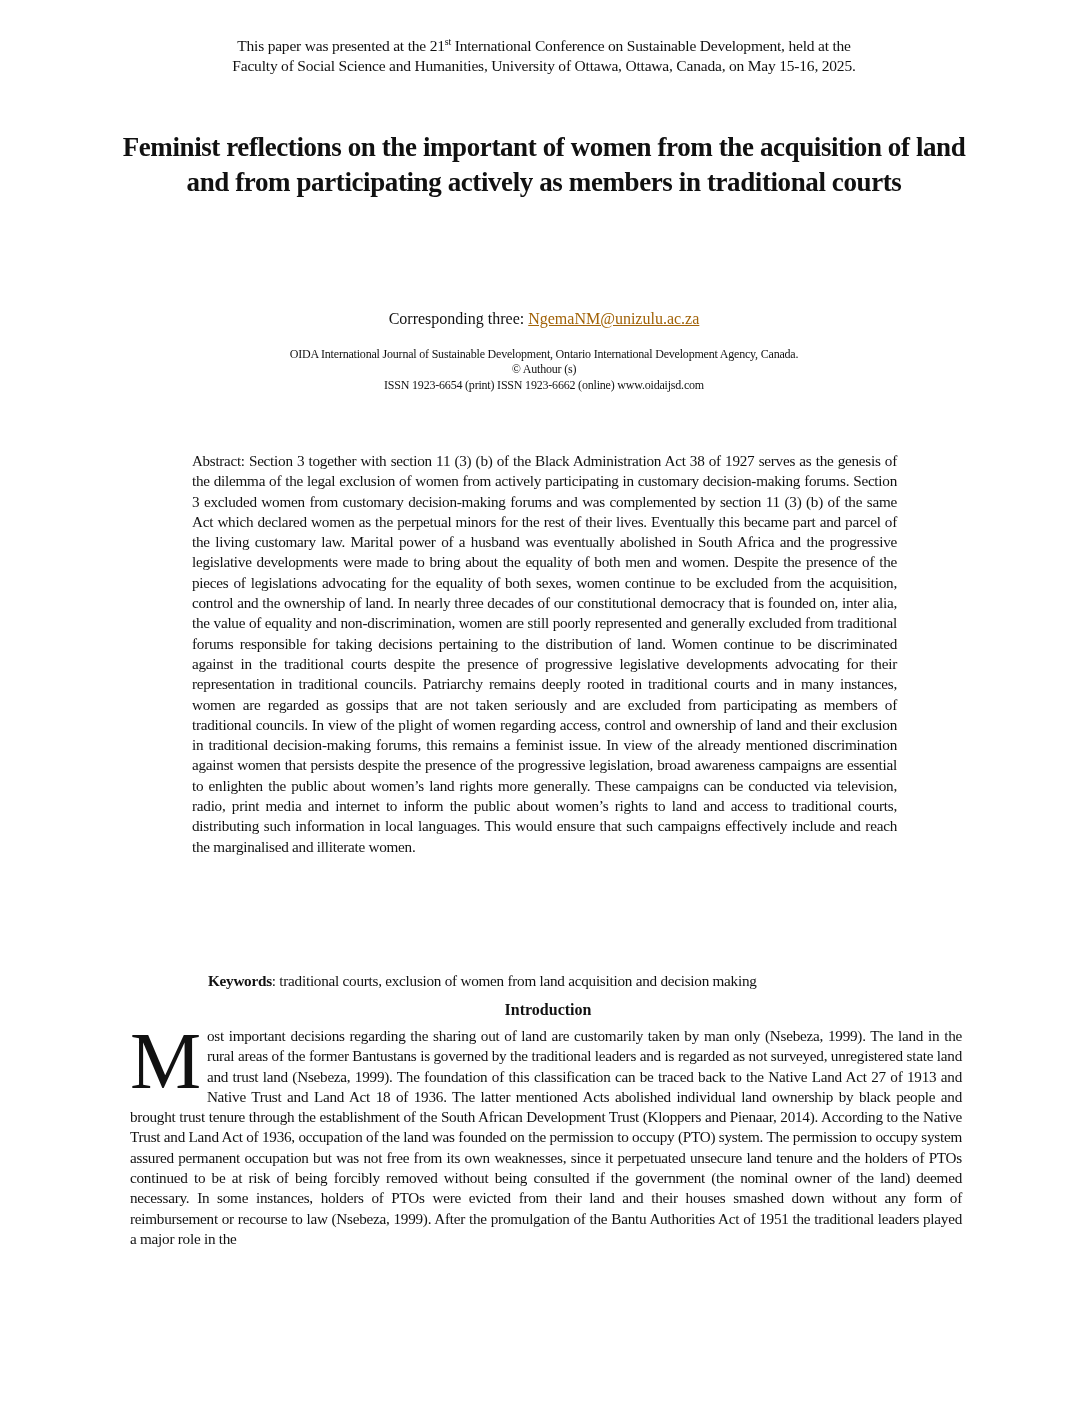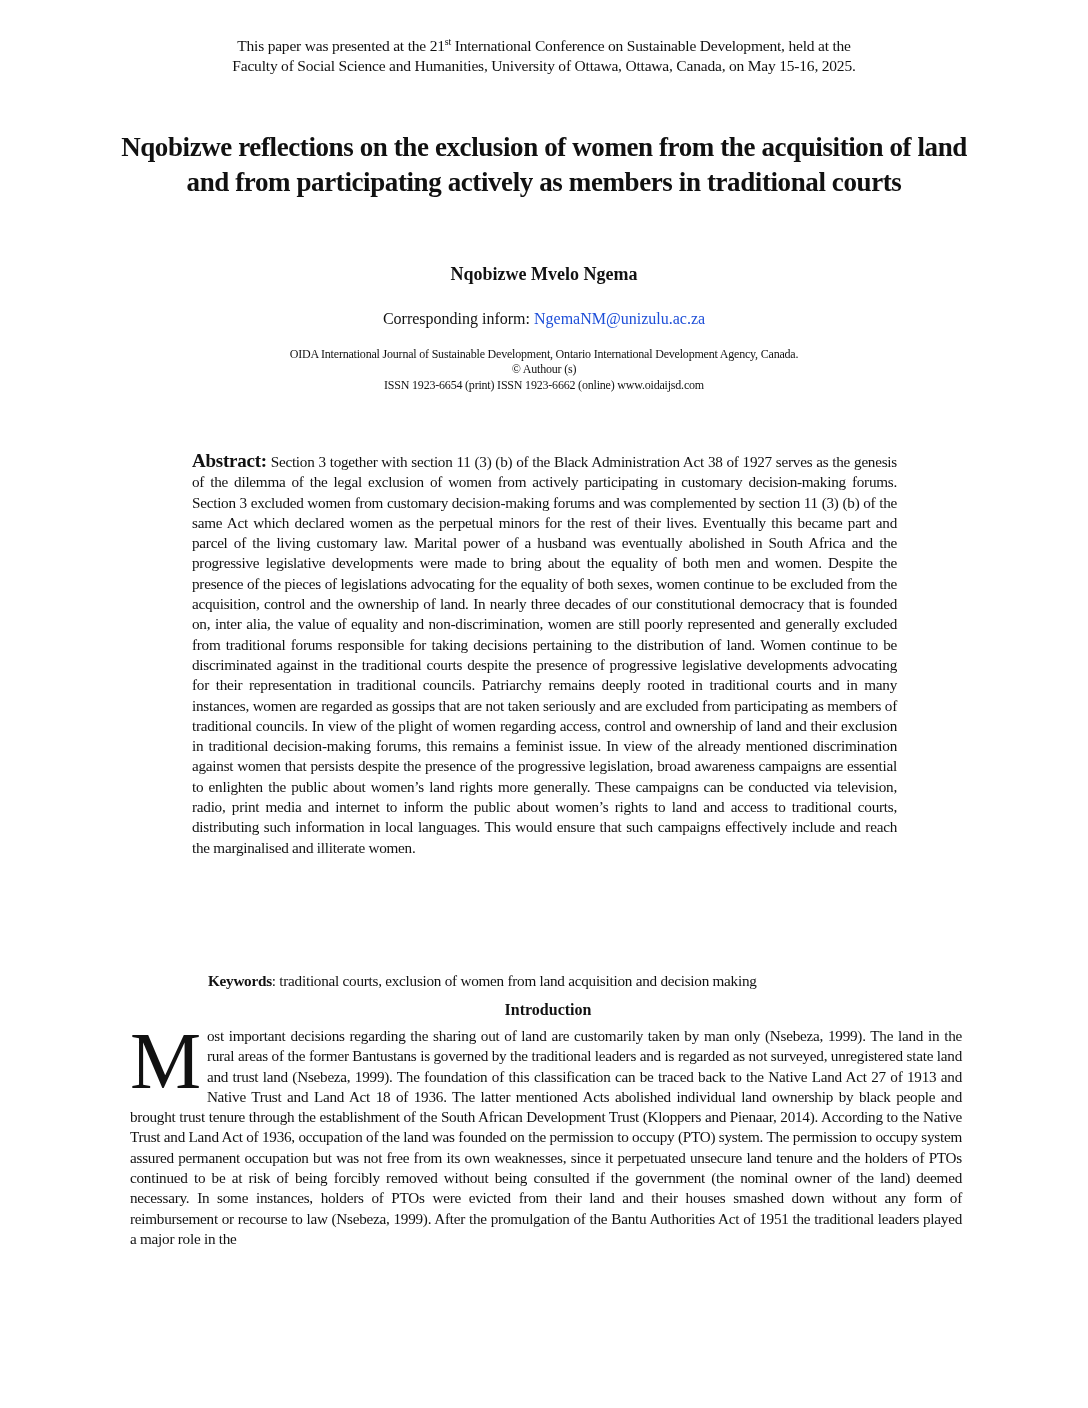--- a/index.html
+++ b/index.html
@@ -10,51 +10,50 @@
                  font-size: 15.5px; line-height: 20px; letter-spacing: -0.2px; }
     .conf-note sup { font-size: 10px; line-height: 0; }
     .title { position: absolute; left: 120px; top: 130px; width: 848px; text-align: center;
              font-weight: bold; font-size: 27px; line-height: 35px; letter-spacing: -0.4px; margin: 0; }
     .author { position: absolute; left: 200px; top: 263px; width: 688px; text-align: center;
               font-weight: bold; font-size: 18px; line-height: 22px; }
     .affil { position: absolute; left: 200px; top: 287px; width: 688px; text-align: center;
              font-size: 16px; line-height: 21px; }
     .corr { position: absolute; left: 200px; top: 308px; width: 688px; text-align: center;
             font-size: 16px; line-height: 21px; }
-    a.link { color: #1d4ed8; }
+    a.link { color: #a16207; text-decoration: underline; }
     .copyright-block { position: absolute; left: 150px; top: 347px; width: 788px; text-align: center;
                        font-size: 12px; line-height: 15.3px; letter-spacing: -0.2px; }
     .abstract { position: absolute; left: 192px; top: 451px; width: 705px; text-align: justify;
                 font-size: 15.2px; line-height: 20.3px; letter-spacing: -0.25px; margin: 0; }
-    .abstract .lbl { font-weight: bold; font-size: 19px; }
+    .abstract .lbl { font-weight: normal; font-size: 15px; }
     .keywords { position: absolute; left: 192px; top: 955px; width: 705px;
                 font-size: 15.2px; line-height: 20px; letter-spacing: -0.25px; margin: 16px; }
     .keywords .lbl { font-weight: bold; }
     .section-heading { position: absolute; left: 120px; top: 996px; width: 848px; text-align: center;
                        font-weight: bold; font-size: 16px; line-height: 20px; margin: 4px; }
     .intro { position: absolute; left: 130px; top: 1026px; width: 832px; text-align: justify;
              font-size: 15.2px; line-height: 20.3px; letter-spacing: -0.25px; margin: 0; }
     .dropcap { float: left; font-size: 80px; line-height: 62px; height: 60px; margin: 4px 6px 0 0;
                font-family: "Liberation Serif", "DejaVu Serif", serif; }
   </style>
 </head>
 <body>
 
 <div class="page">
 
   <div class="conf-note">
     <span>This paper was presented at the 21</span><sup>st</sup><span> International Conference on Sustainable Development, held at the</span><br>
     <span>Faculty of Social Science and Humanities, University of Ottawa, Ottawa, Canada, on May 15-16, 2025.</span>
   </div>
 
-  <h1 class="title">Nqobizwe reflections on the exclusion of women from the acquisition of land and from participating actively as members in traditional courts</h1>
+  <h1 class="title">Feminist reflections on the important of women from the acquisition of land and from participating actively as members in traditional courts</h1>
 
-  <div class="author">Nqobizwe Mvelo Ngema</div>
   <div class="corr">
-    <span>Corresponding inform: </span><a class="link">NgemaNM@unizulu.ac.za</a>
+    <span>Corresponding three: </span><a class="link">NgemaNM@unizulu.ac.za</a>
   </div>
 
   <div class="copyright-block">
     <div>OIDA International Journal of Sustainable Development, Ontario International Development Agency, Canada.</div>
     <div>© Authour (s)</div>
     <div>ISSN 1923-6654 (print) ISSN 1923-6662 (online) www.oidaijsd.com</div>
   </div>
 
   <p class="abstract">
     <span class="lbl">Abstract:</span><span> Section 3 together with section 11 (3) (b) of the Black Administration Act 38 of 1927 serves as the genesis of the dilemma of the legal exclusion of women from actively participating in customary decision-making forums. Section 3 excluded women from customary decision-making forums and was complemented by section 11 (3) (b) of the same Act which declared women as the perpetual minors for the rest of their lives. Eventually this became part and parcel of the living customary law. Marital power of a husband was eventually abolished in South Africa and the progressive legislative developments were made to bring about the equality of both men and women. Despite the presence of the pieces of legislations advocating for the equality of both sexes, women continue to be excluded from the acquisition, control and the ownership of land. In nearly three decades of our constitutional democracy that is founded on, inter alia, the value of equality and non-discrimination, women are still poorly represented and generally excluded from traditional forums responsible for taking decisions pertaining to the distribution of land. Women continue to be discriminated against in the traditional courts despite the presence of progressive legislative developments advocating for their representation in traditional councils. Patriarchy remains deeply rooted in traditional courts and in many instances, women are regarded as gossips that are not taken seriously and are excluded from participating as members of traditional councils. In view of the plight of women regarding access, control and ownership of land and their exclusion in traditional decision-making forums, this remains a feminist issue. In view of the already mentioned discrimination against women that persists despite the presence of the progressive legislation, broad awareness campaigns are essential to enlighten the public about women’s land rights more generally. These campaigns can be conducted via television, radio, print media and internet to inform the public about women’s rights to land and access to traditional courts, distributing such information in local languages. This would ensure that such campaigns effectively include and reach the marginalised and illiterate women.</span>

